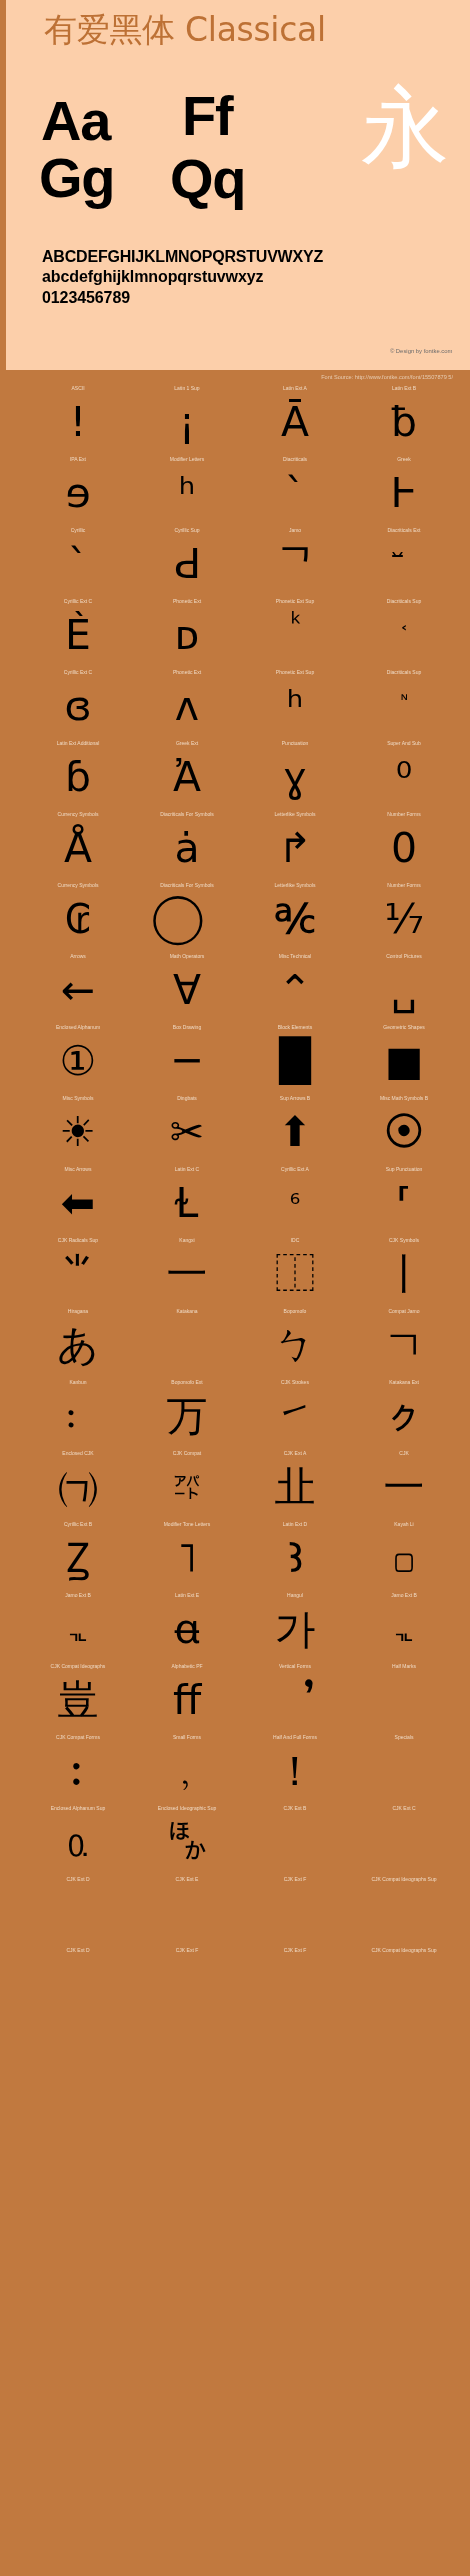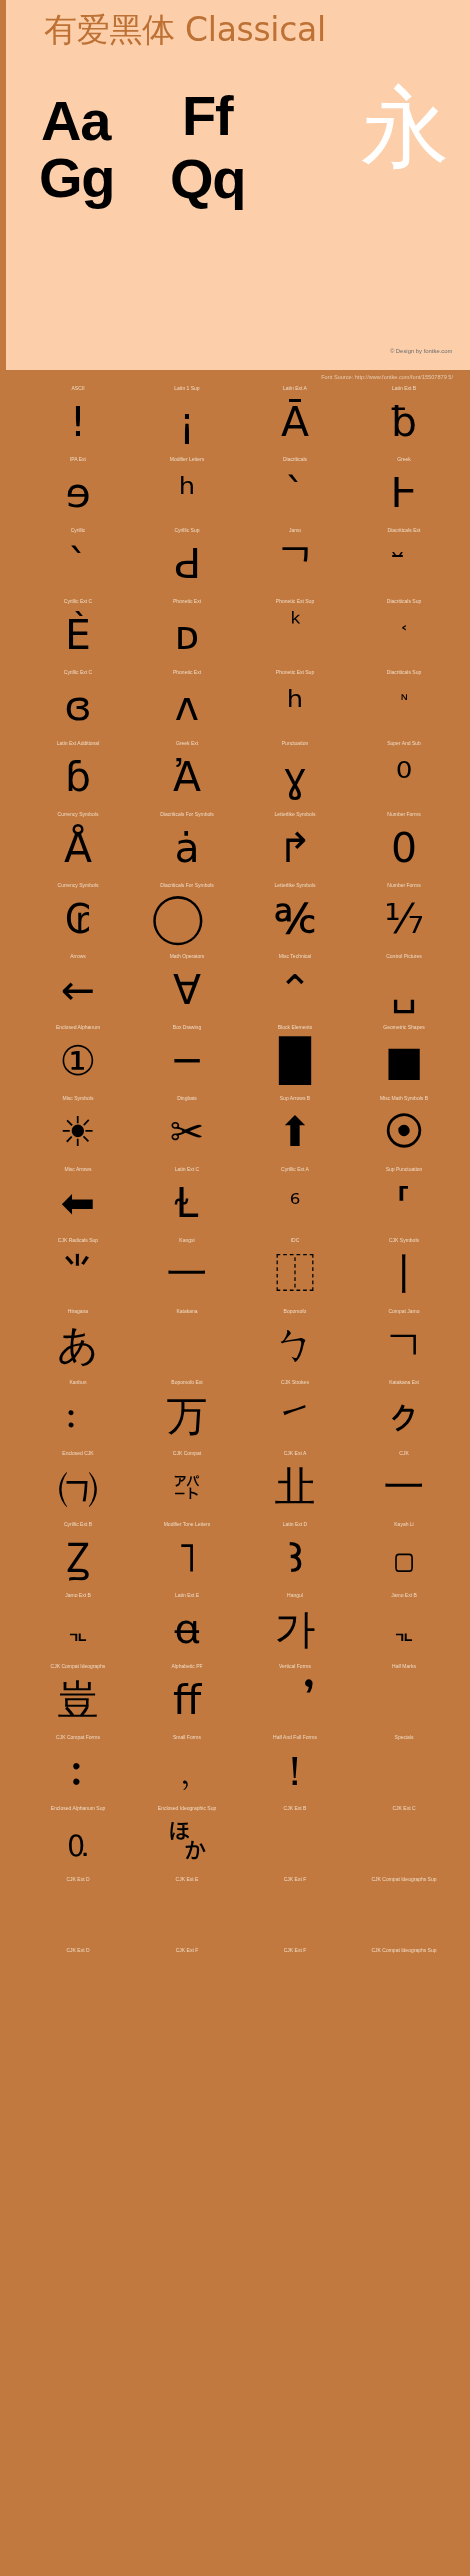--- a/index.html
+++ b/index.html
@@ -191,20 +191,25 @@
     </div>
 
     <div class="specimen">
       <div class="pair p-aa">Aa</div>
       <div class="pair p-ff">Ff</div>
       <div class="pair p-gg">Gg</div>
       <div class="pair p-qq">Qq</div>
       <div class="yong">永</div>
     </div>
 
+    <div class="alpha-block">
+      <div class="alpha-line upper">ABCDEFGHIJKLMNOPQRSTUVWXYZ</div>
+      <div class="alpha-line lower">abcdefghijklmnopqrstuvwxyz</div>
+      <div class="alpha-line digits">0123456789</div>
+    </div>
 
     <div class="credit">© Design by fontke.com</div>
   </div>
 
   <div class="source-bar"></div>
   <div class="source-text">Font Source: http://www.fontke.com/font/15507879 5/</div>
 
   <div class="grid" id="glyph-grid">
       <div class="grid-row">
         <div class="cell c0">

